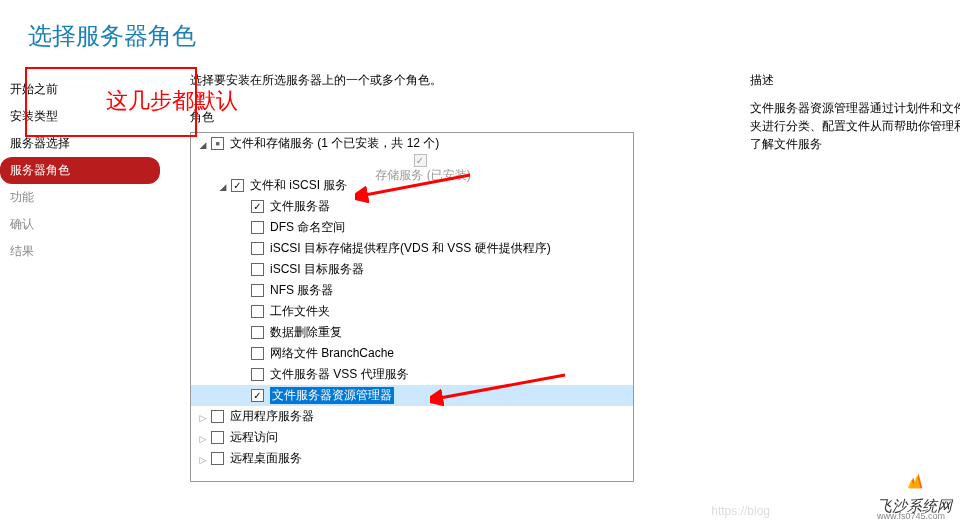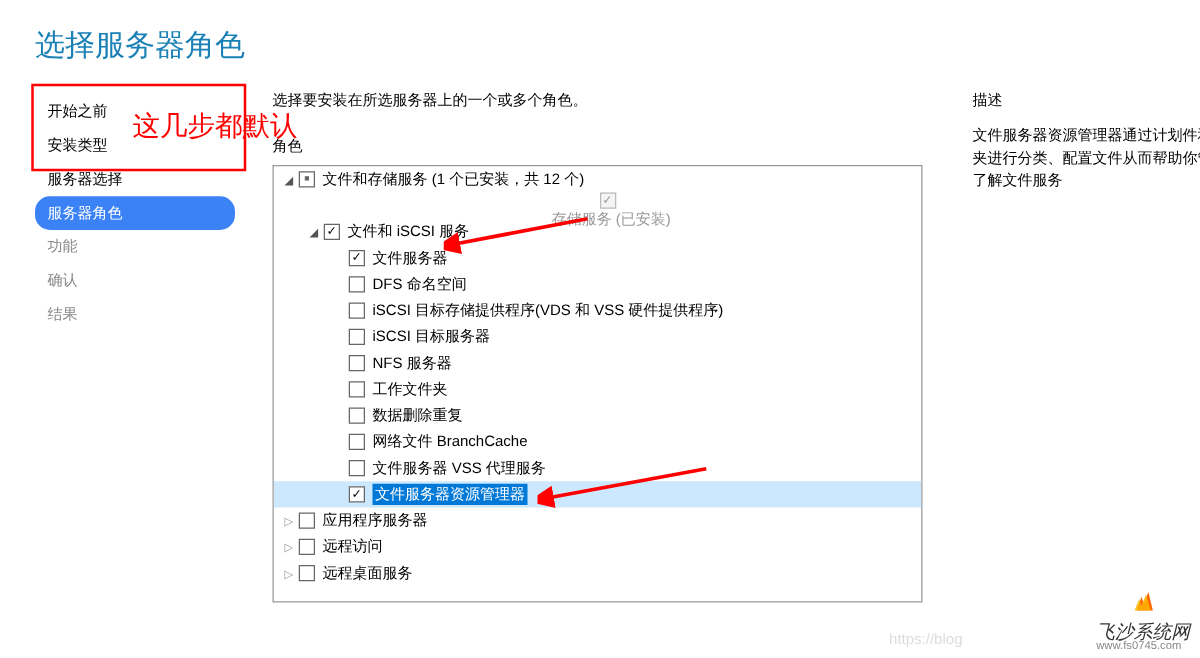--- a/index.html
+++ b/index.html
@@ -1,30 +1,30 @@
 <!DOCTYPE html>
 <html><head>
 <meta charset="utf-8">
 <style>
   * { box-sizing: border-box; margin: 0; padding: 0; }
   body { font-family: "Microsoft YaHei", "Segoe UI", sans-serif; font-size: 12px; background: #fff; width: 960px; height: 526px; overflow: hidden; position: relative; }
   .page-title { font-size: 24px; font-weight: 300; color: #1a80b6; padding: 20px 0 20px 28px; }
-  .main-wrap { display: flex; padding-left: 28px; }
+  .main-wrap { display: flex; }
   .sidebar { width: 160px; flex-shrink: 0; padding-top: 4px; }
   .nav-item { padding: 5px 10px; color: #000; cursor: pointer; }
   .nav-item.completed { color: #000; }
-  .nav-item.active { background: #3b82f6; color: #fff; border-radius: 12px; }
+  .nav-item.active { background: #b91c1c; color: #fff; border-radius: 12px; }
   .nav-item.future { color: #888; }
   .annot-box { position: absolute; border: 2px solid red; }
   .annot-text { position: absolute; color: red; font-size: 22px; font-weight: 400; }
   .content { flex: 1; display: flex; padding-left: 30px; }
   .roles-col { width: 520px; }
   .instruction { font-size: 12px; color: #000; margin-bottom: 20px; }
   .roles-heading { font-size: 12px; color: #000; margin-bottom: 6px; }
-  .tree-box { border: 1px solid #999; width: 520px; height: 350px; overflow: auto; position: relative; }
+  .tree-box { border: 1px solid #999; width: 444px; height: 350px; overflow: auto; position: relative; }
   .tree-item { display: flex; align-items: center; height: 21px; padding: 0 4px; }
   .caret { width: 12px; text-align: center; color: #555; font-size: 11px; margin-right: 2px; cursor: pointer; }
   .caret.expanded::before { content: "◢"; font-size: 9px; }
   .caret.collapsed::before { content: "▷"; font-size: 9px; color: #999; }
   .caret.none { visibility: hidden; }
   .chk { width: 13px; height: 13px; border: 1px solid #666; margin-right: 6px; background: #fff; display: flex; align-items: center; justify-content: center; font-size: 10px; line-height: 1; flex-shrink: 0; }
   .chk.checked::before { content: "✓"; color: #000; }
   .chk.mixed::before { content: "■"; color: #666; font-size: 7px; }
   .chk.disabled { border-color: #bbb; background: #f4f4f4; }
   .chk.disabled.checked::before { color: #999; }

